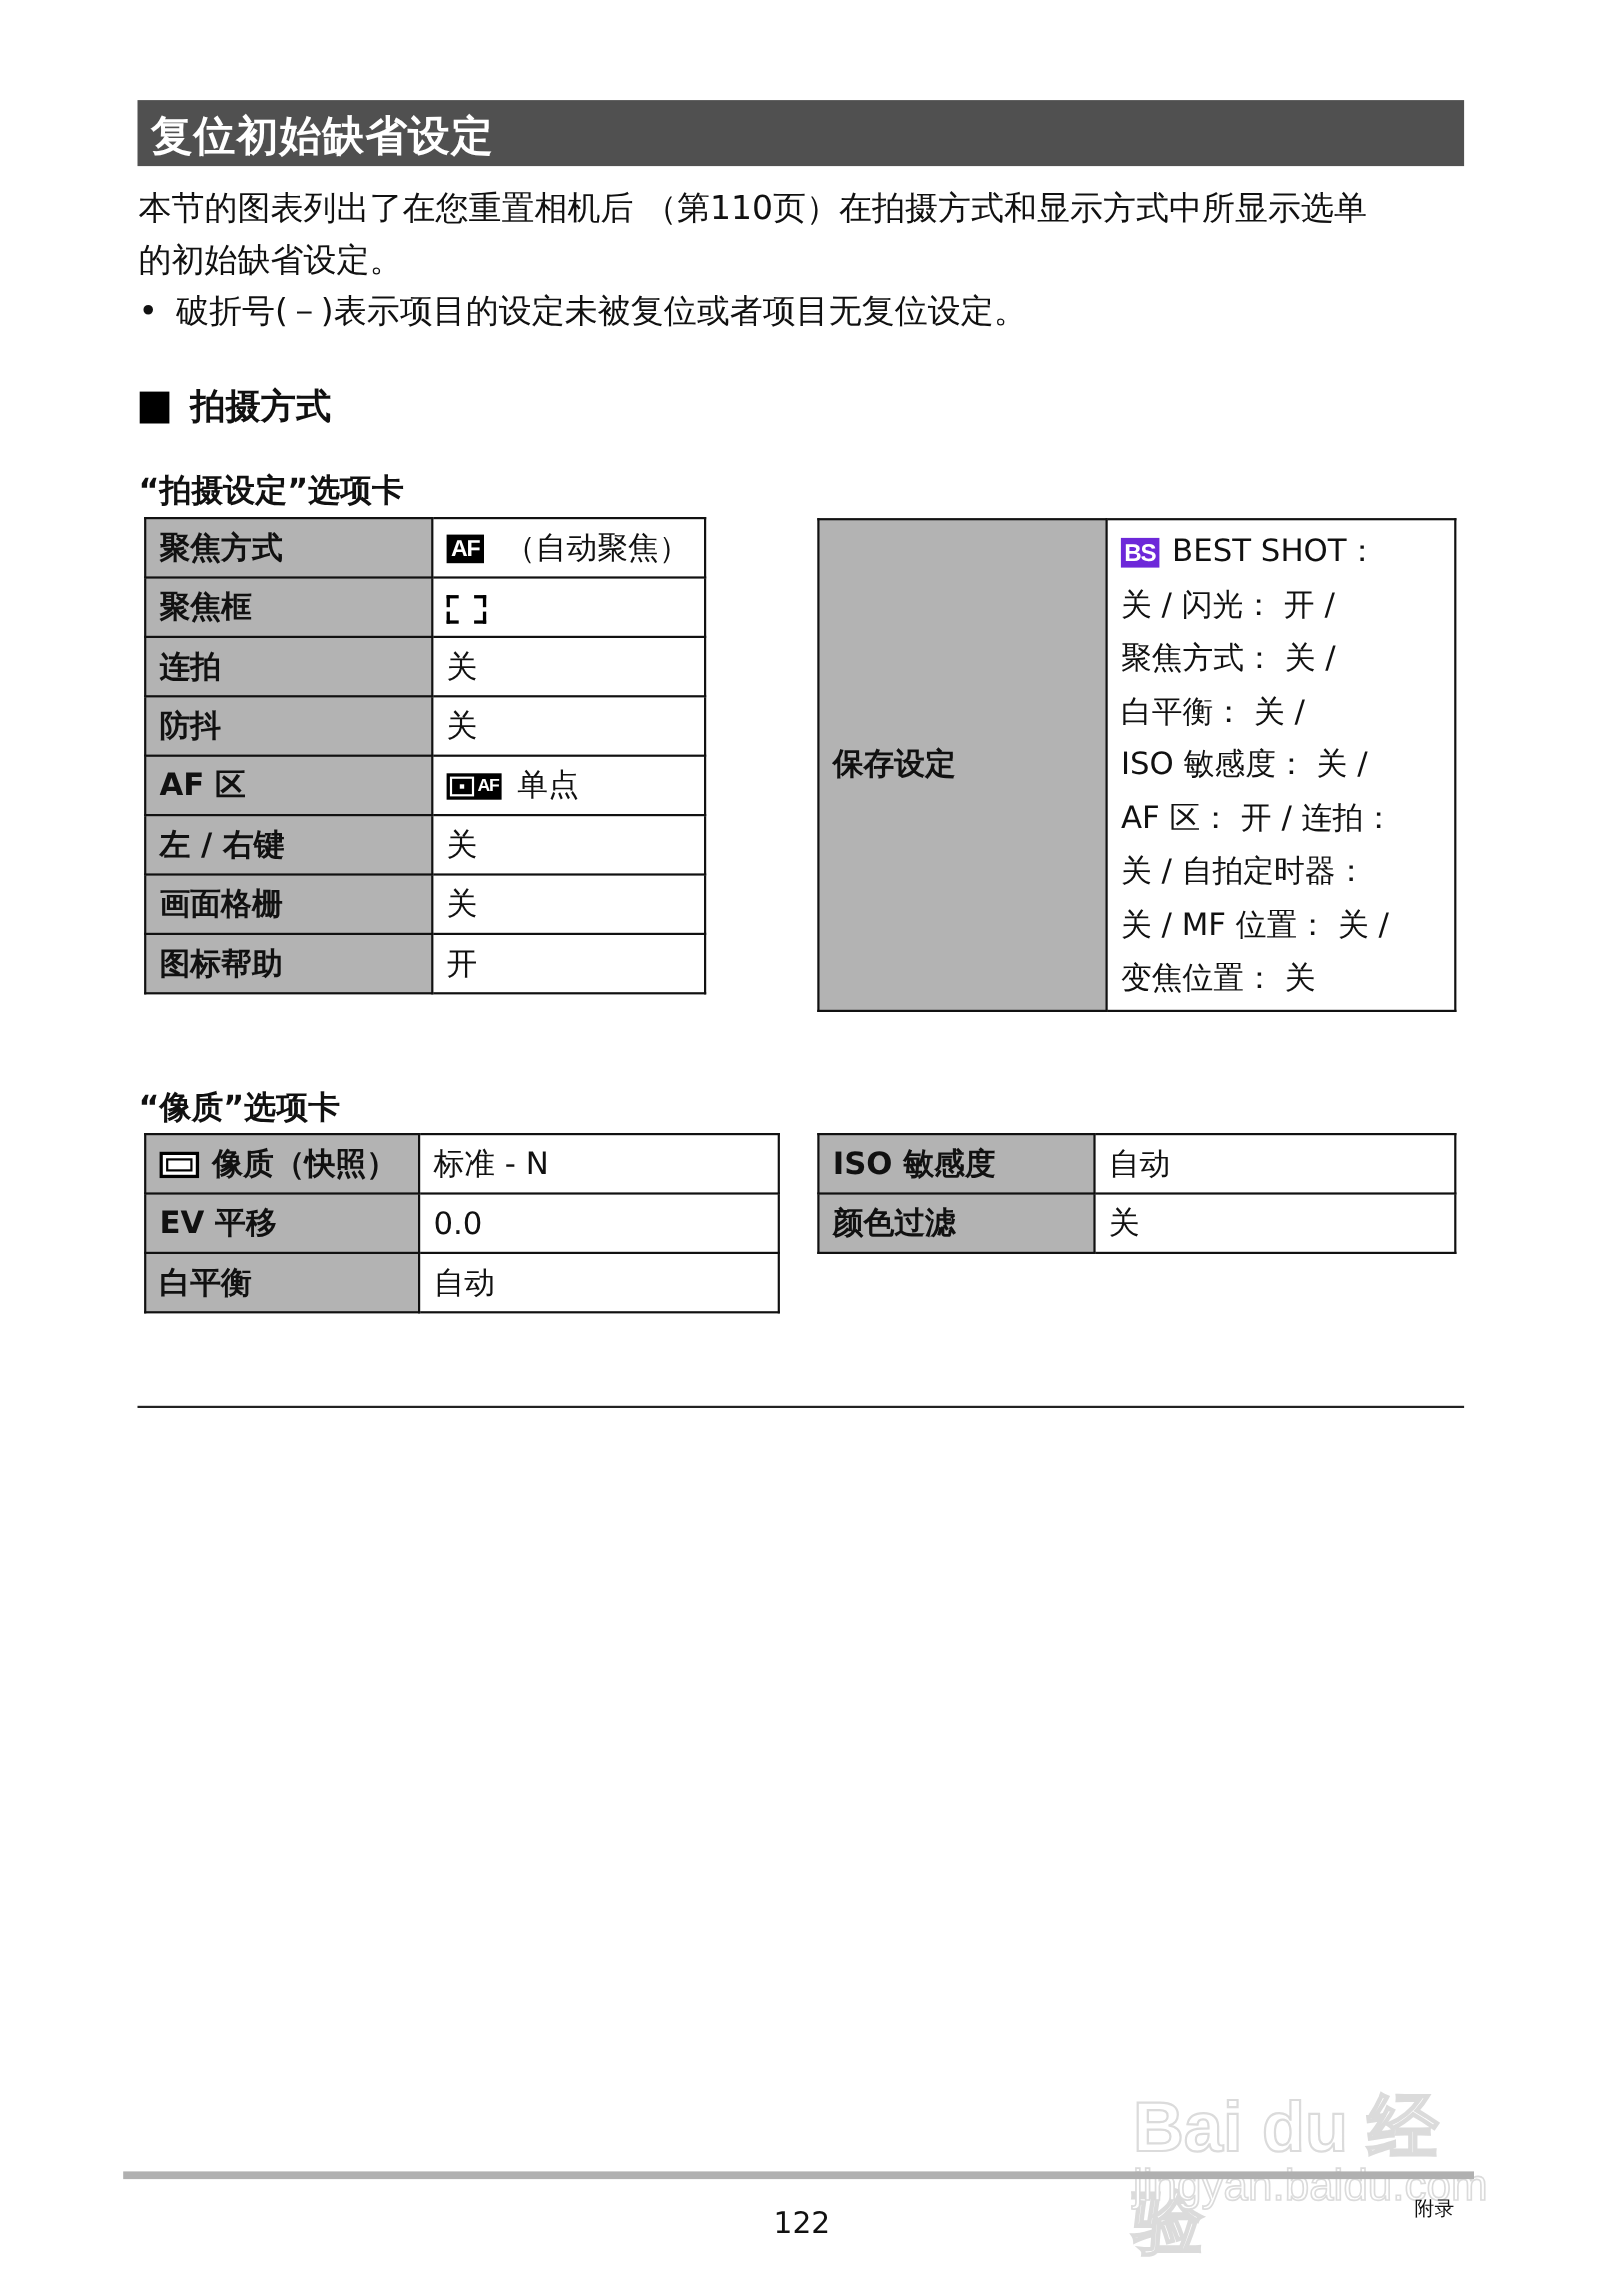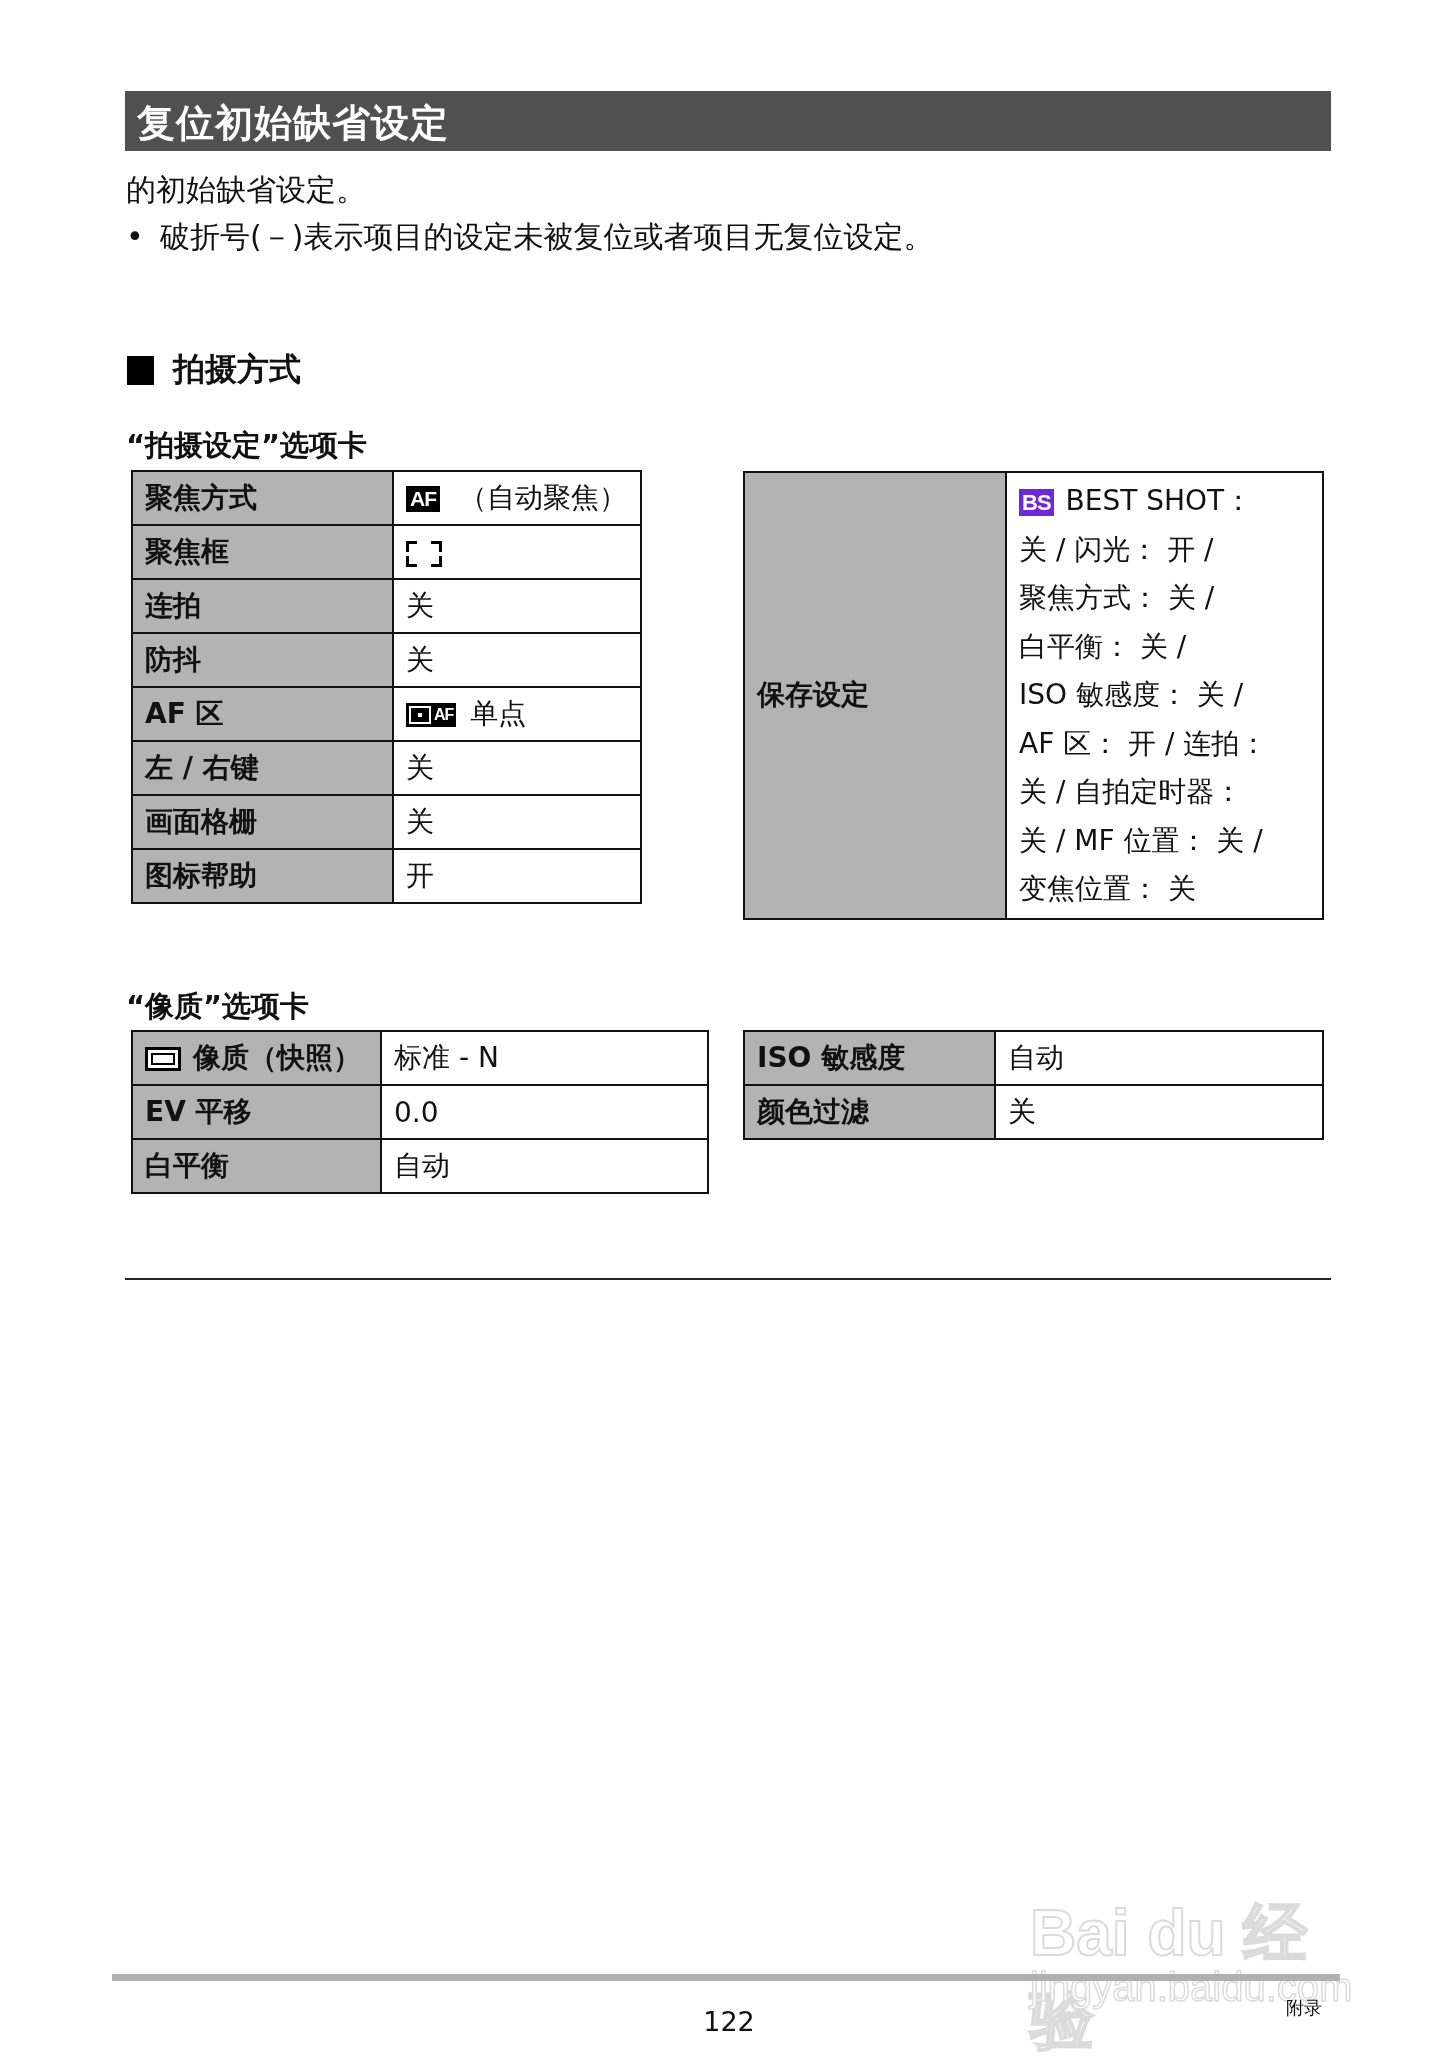--- a/index.html
+++ b/index.html
@@ -74,20 +74,21 @@
     -webkit-text-stroke: 1.5px #999; font-family: "Liberation Sans", sans-serif; }
 </style>
 </head>
 <body>
 
 <div class="abs title-bar">
   <span>复位初始缺省设定</span>
 </div>
 
 <div class="abs intro">
+  <p>本节的图表列出了在您重置相机后 （第110页）在拍摄方式和显示方式中所显示选单</p>
   <p>的初始缺省设定。</p>
   <div class="bullet-line">
     <span class="dot">•</span>
     <span>破折号(－)表示项目的设定未被复位或者项目无复位设定。</span>
   </div>
 </div>
 
 <div class="abs section-head">
   <span class="sq"></span>
   <span>拍摄方式</span>

